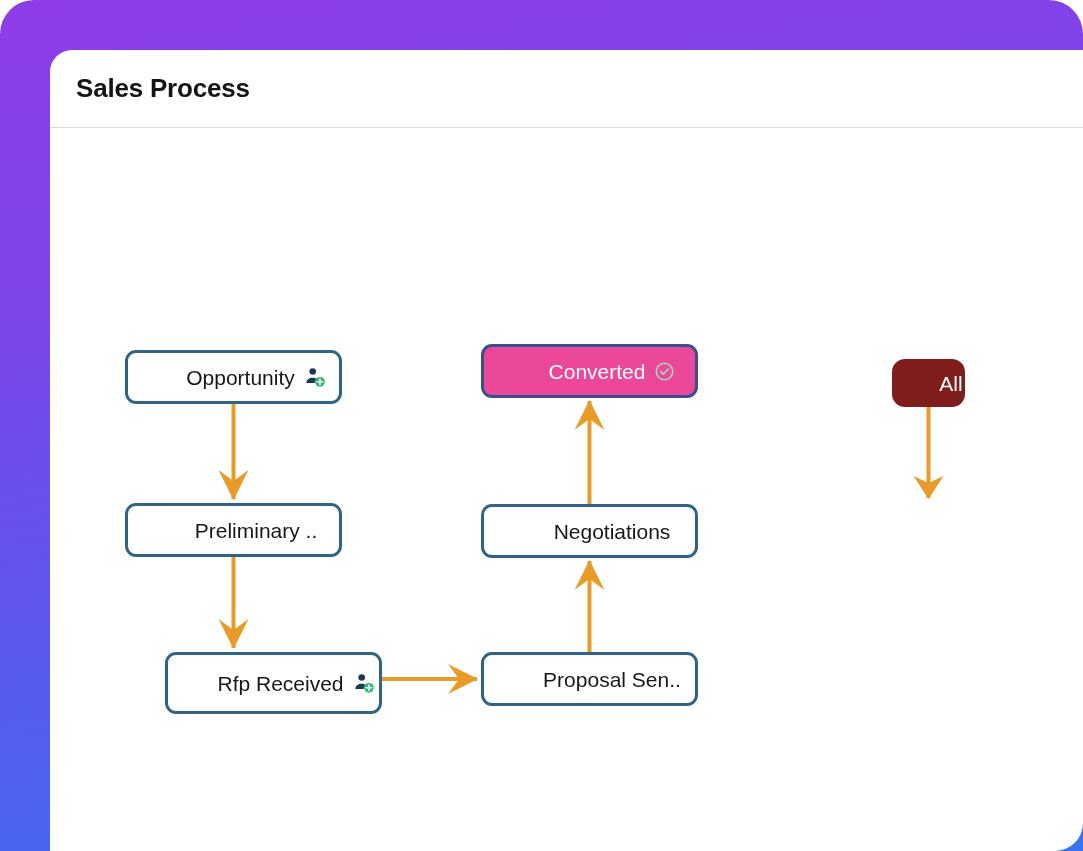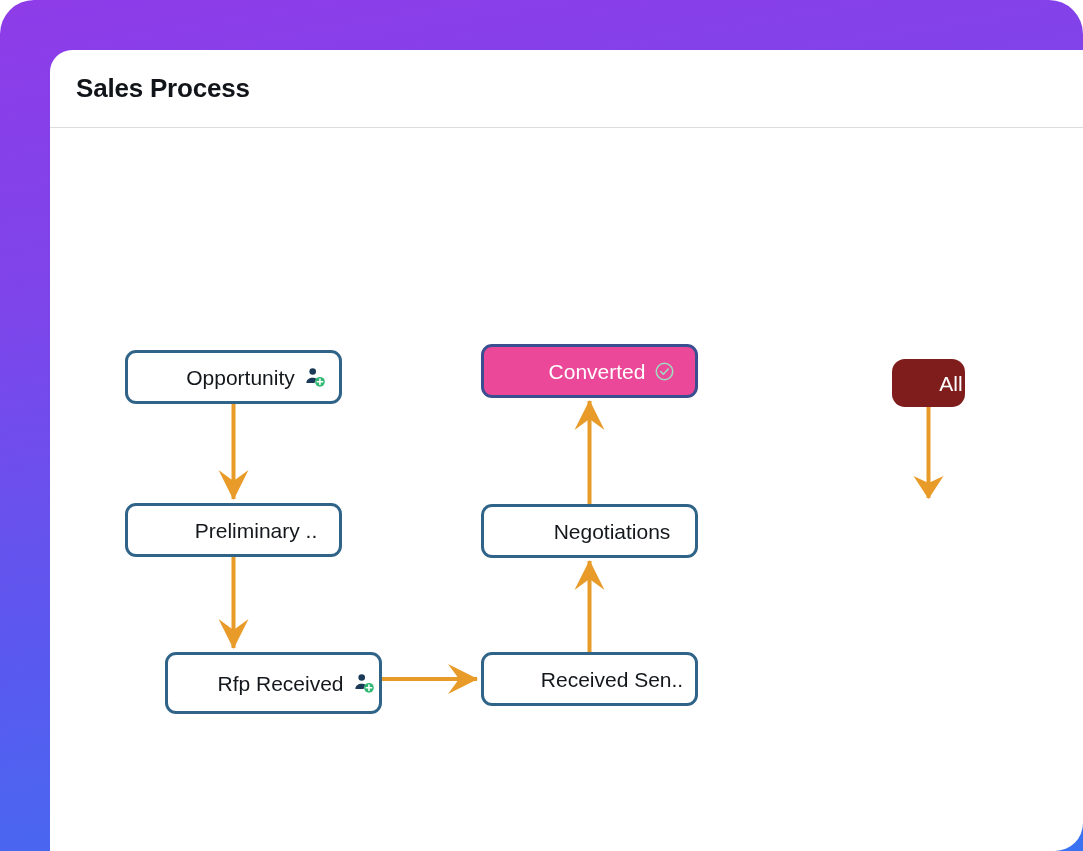--- a/index.html
+++ b/index.html
@@ -179,21 +179,21 @@
             <path d="M7.7 12.2l3 3 5.6-6" fill="none" stroke="#9fdcc0" stroke-width="1.8" stroke-linecap="round" stroke-linejoin="round"></path>
           </svg>
         </span>
       </div>
 
       <div class="node plain" style="left:431px; top:375px;  width:217px; height:54px;">
         <span class="lbl">Negotiations</span>
       </div>
 
       <div class="node plain" style="left:431px; top:523px;  width:217px; height:54px;">
-        <span class="lbl">Received Sen..</span>
+        <span class="lbl">Proposal Sen..</span>
       </div>
 
       <div class="node blue" style="left:842px; top:230px;  width:73px;  height:48px;">
         <span class="lbl">All</span>
       </div>
 
 
     </div>
   </div>
 </div>

